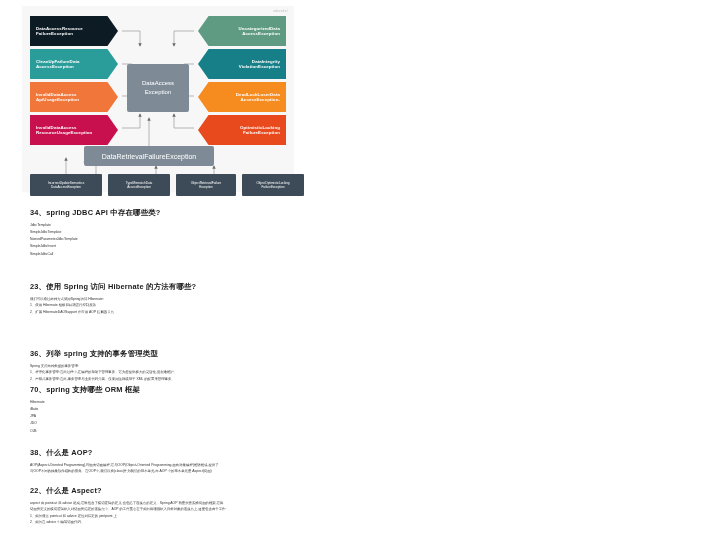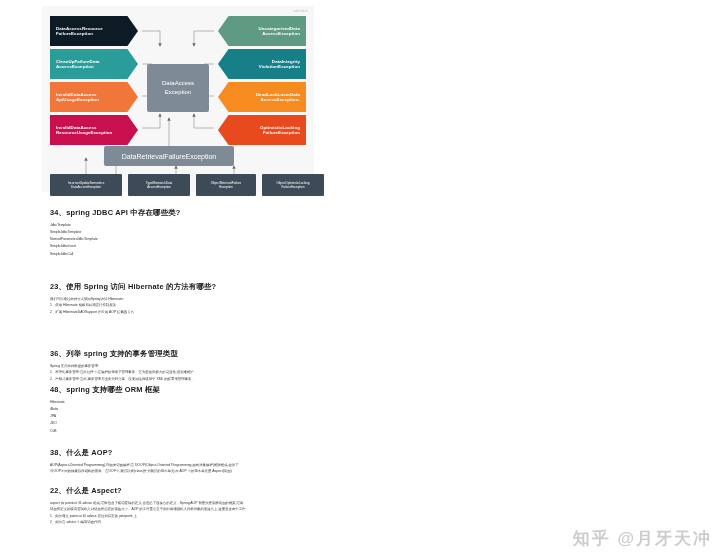--- a/index.html
+++ b/index.html
@@ -4,21 +4,21 @@
 <style>
   * { box-sizing: border-box; }
   html, body { margin:0; padding:0; }
   body {
     width:720px; height:558px;
     background:#ffffff;
     font-family:"Liberation Sans", sans-serif;
     overflow:hidden;
     position:relative;
   }
-  .page { position:relative; width:720px; height:556px; display:flex;padding-left:20px; }
+  .page { position:relative; width:720px; height:556px; display:flex; }
   .col { width:360px; height:558px; position:relative; padding:0; }
   .col-left { border-right:0px solid #eee; }
 
   
   .diagram-left {
     position:absolute; left:22px; top:6px; width:272px; height:186px;
     background:#f7f7f7;
   }
   .wm-tl { position:absolute; right:6px; top:3px; font-size:3.2px; color:#b9b9b9; letter-spacing:.3px;}
   .ebox {
@@ -198,21 +198,21 @@
     <div class="qa qa-left" style="top:349px">
       <div class="q-title">36、列举 spring 支持的事务管理类型</div>
       <div class="q-body">
         <div>Spring 支持两种类型的事务管理:</div>
         <div>1、程序化事务管理:在此过程中,在编程的帮助下管理事务。它为您提供极大的灵活性,但很难维护。</div>
         <div>2、声明式事务管理:在此,事务管理与业务代码分离。仅使用注释或基于 XML 的配置来管理事务。</div>
       </div>
     </div>
 
     <div class="qa qa-left" style="top:385px">
-      <div class="q-title">48、spring 支持哪些 ORM 框架</div>
+      <div class="q-title">70、spring 支持哪些 ORM 框架</div>
       <div class="q-list">
         <div>Hibernate</div>
         <div>iBatis</div>
         <div>JPA</div>
         <div>JDO</div>
         <div>OJB</div>
       </div>
     </div>
 
     <div class="qa qa-left" style="top:448px">
@@ -250,14 +250,13 @@
     
     
 
     
     
 
     
     
   </div>
 
-  <div class="wm">知乎 @月牙天冲</div>
 </div>
 
 </body></html>

